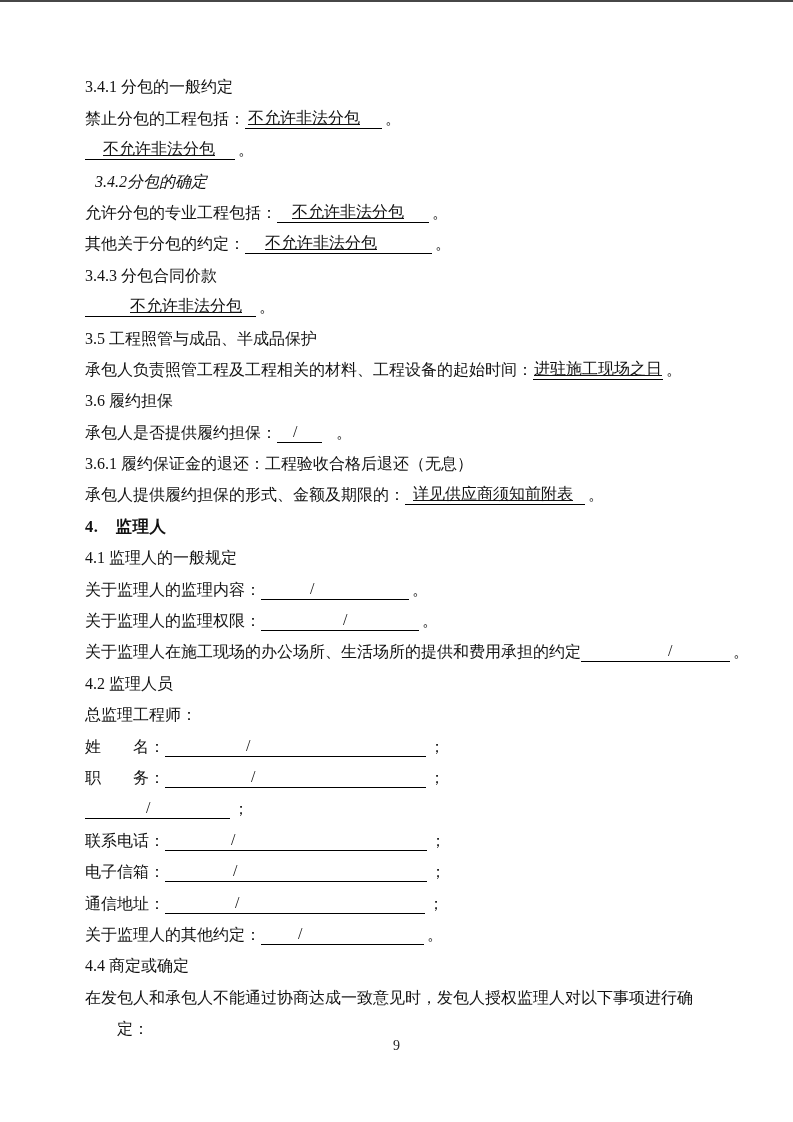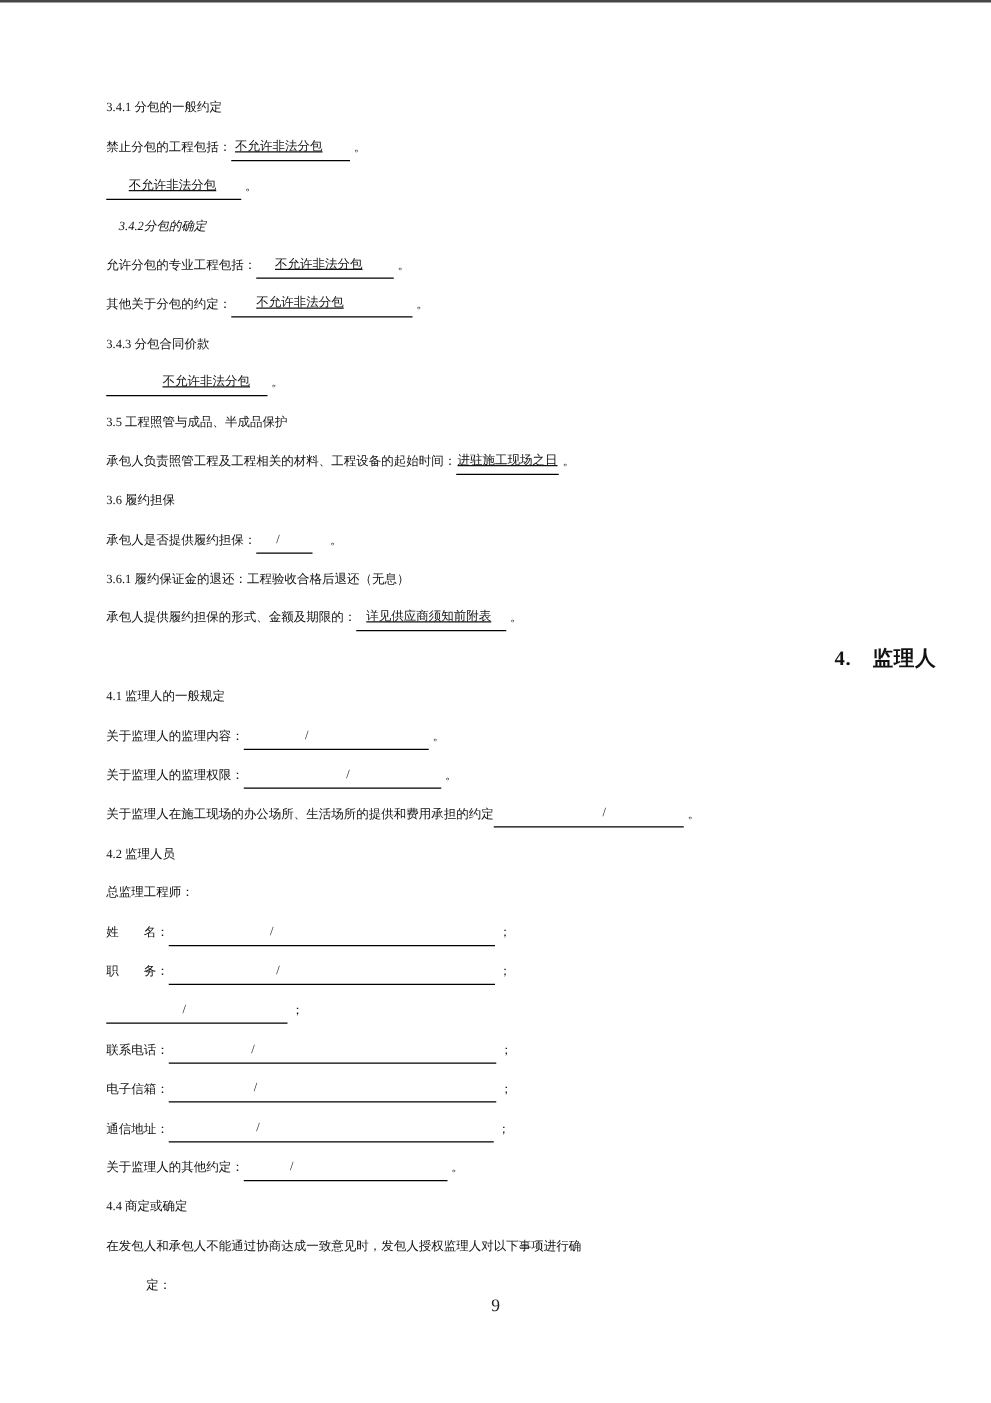--- a/index.html
+++ b/index.html
@@ -4,24 +4,24 @@
 <style>
   html, body { margin:0; padding:0; background:#ffffff; }
   .page {
     position:relative; width:793px; height:1122px; background:#ffffff;
     font-family:"Liberation Serif","DejaVu Serif",serif; color:#121212; overflow:hidden;
   }
   .top-edge { position:absolute; top:0; left:0; width:100%; height:2px; background:#474747; }
   .content { position:absolute; top:71px; left:85px; width:664px; }
   .line {
     height:31.4px; display:flex; align-items:flex-end; padding-bottom:5px;
-    box-sizing:border-box; white-space:pre; font-size:10px;
+    box-sizing:border-box; white-space:pre; font-size:16px;
   }
   .line span { display:inline-block; line-height:20px; }
-  .line.section { font-weight:bold; font-size:16.5px; letter-spacing:0.5px;justify-content:flex-end; }
+  .line.section { font-weight:bold; font-size:16.5px; letter-spacing:0.5px; }
   .uval  { border-bottom:1.4px solid #000;text-decoration:underline; }
   .blank { border-bottom:1.4px solid #000; box-sizing:border-box; }
   .slash { }
   .suffix { margin-left:3px; }
   .page-number {
     position:absolute; top:1038px; left:0; width:100%; text-align:center;
     font-size:14px; color:#222;
   }
 </style>
 </head>

